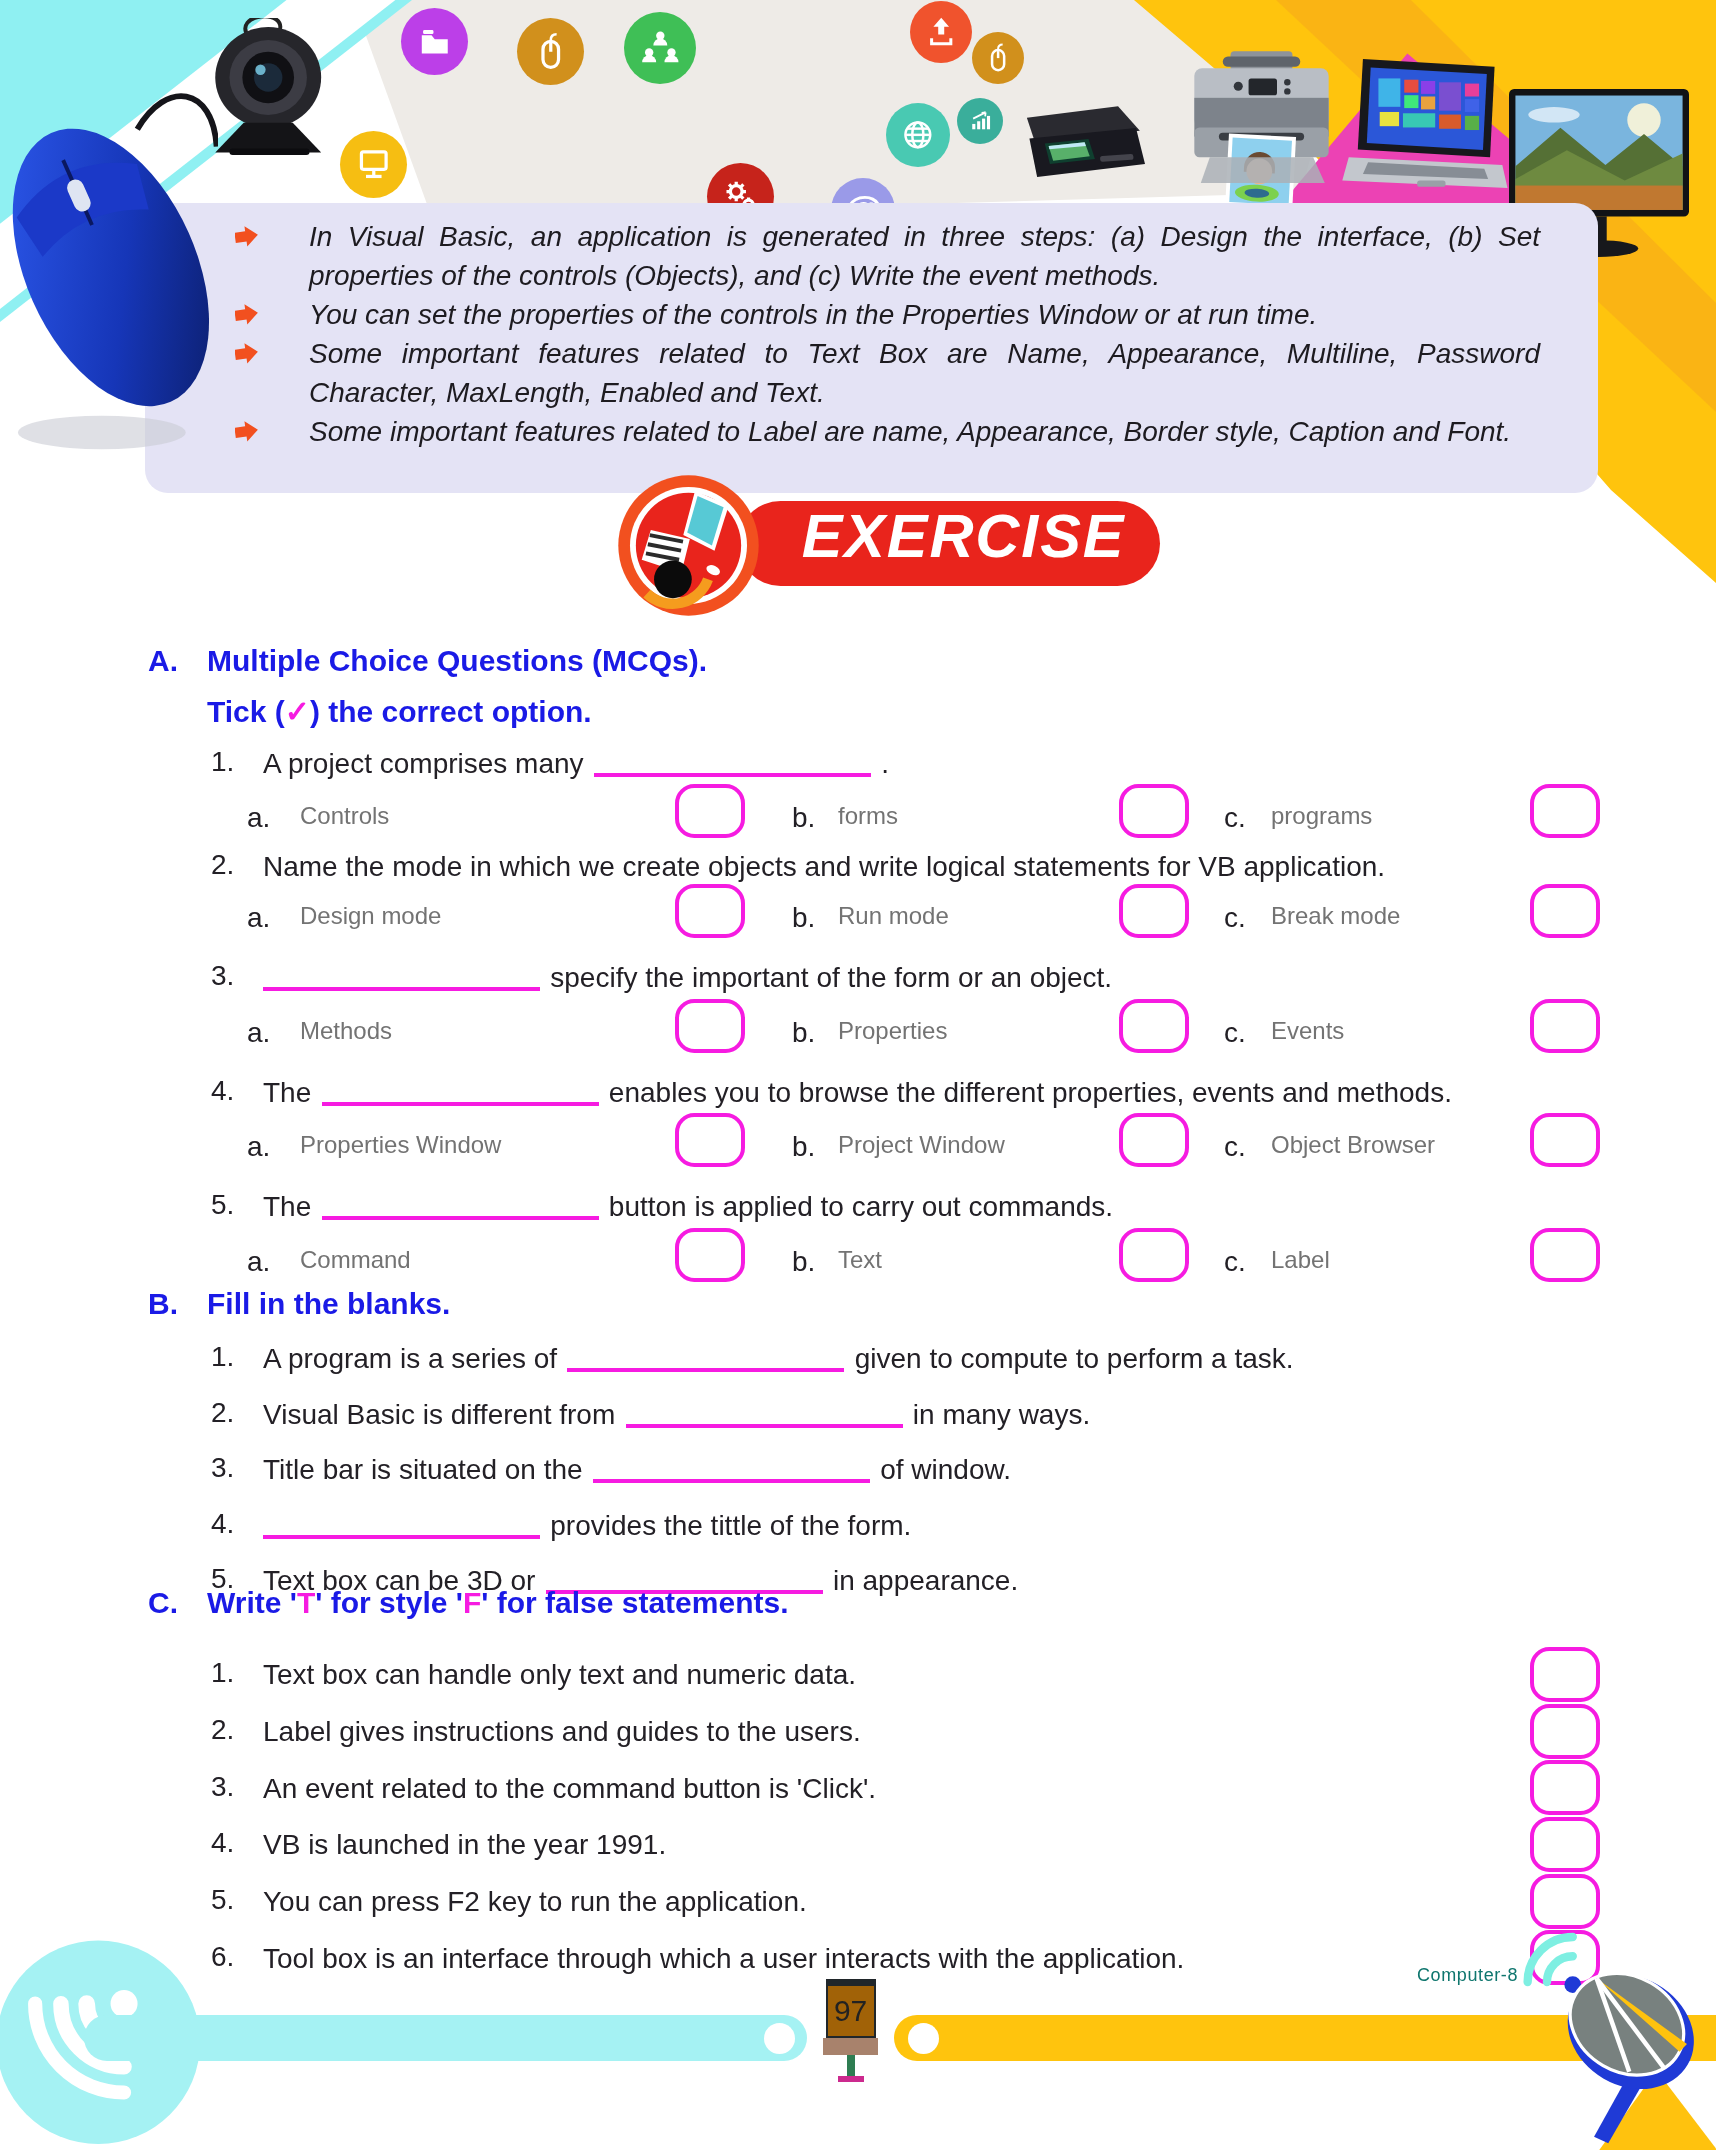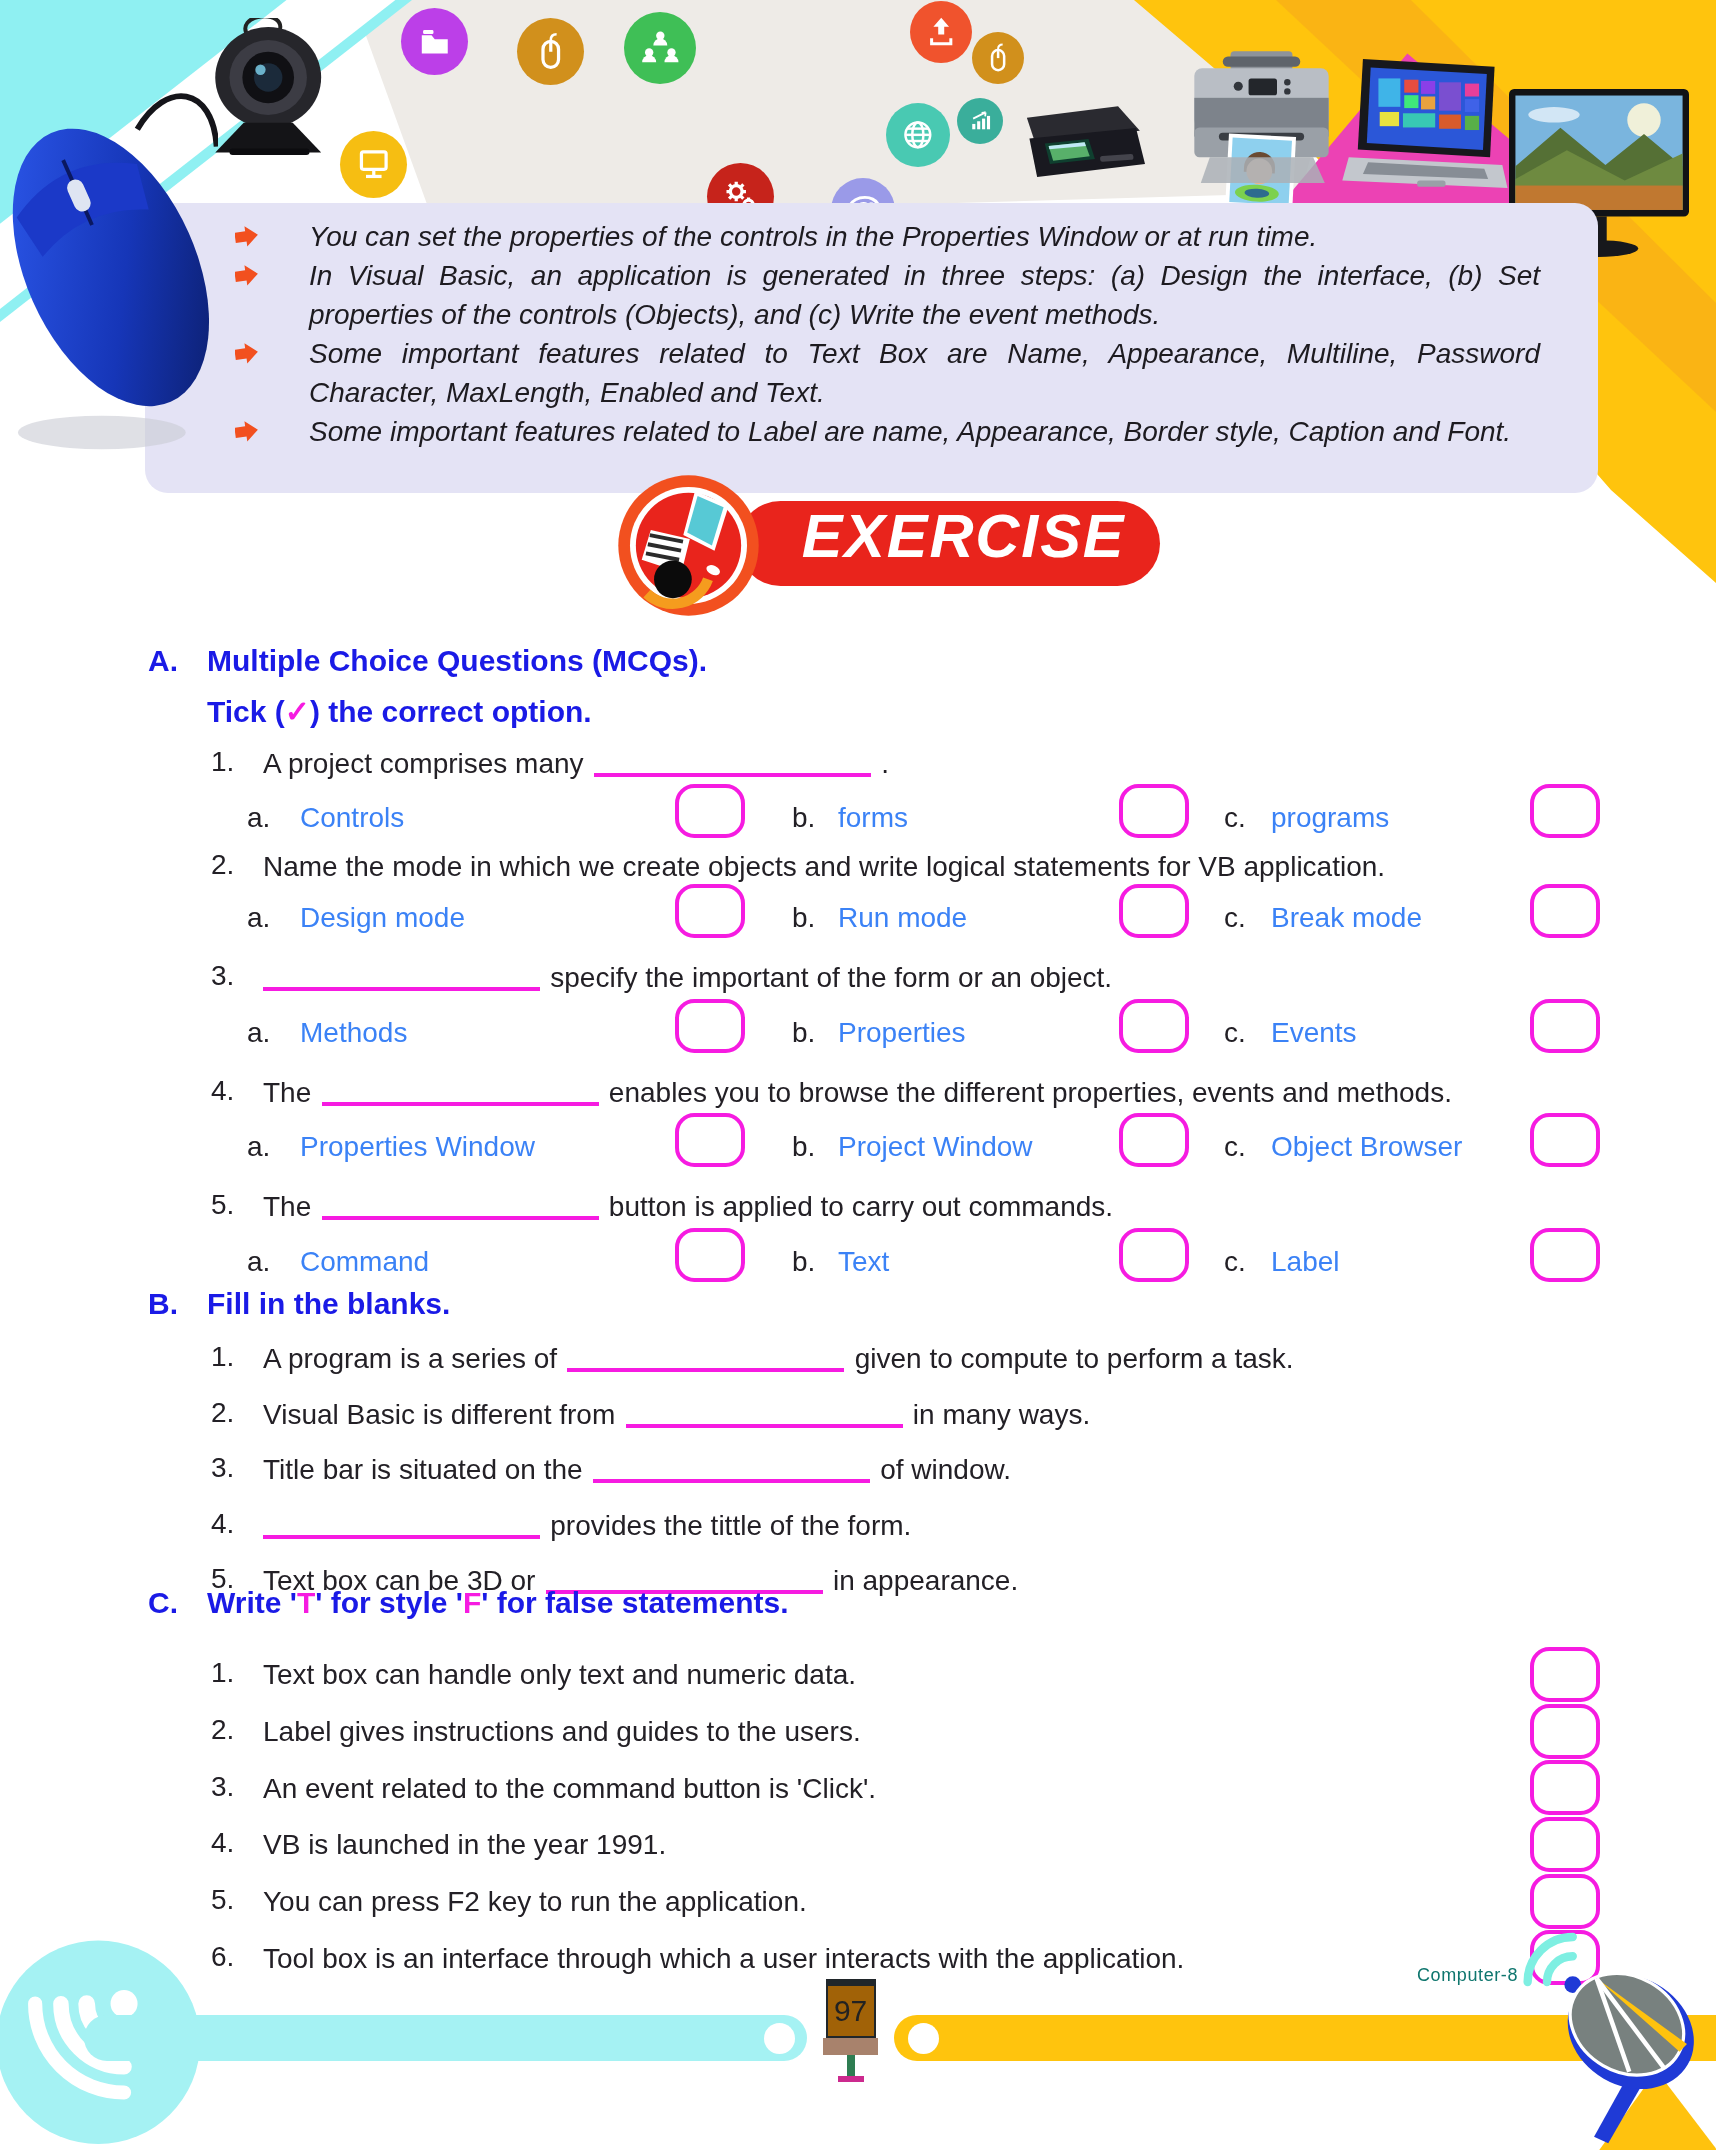--- a/index.html
+++ b/index.html
@@ -36,21 +36,21 @@
   
   .row{position:absolute;left:0;width:1716px;}
   .sec-letter{position:absolute;left:148px;top:0;font-size:30px;font-weight:bold;color:#1A1AE6;}
   .sec-title{position:absolute;left:207px;top:0;font-size:30px;font-weight:bold;color:#1A1AE6;}
   .q-num{position:absolute;left:211px;top:0;font-size:28px;color:#232026;}
   .q-text{position:absolute;left:263px;top:0;font-size:28px;color:#232026;width:1353px;line-height:35px;}
   .magenta{color:#F61BE1;}
   .blank{display:inline-block;width:277px;height:7.7px;border-bottom:4.5px solid #F61BE1;
          vertical-align:-3.9px;margin:0 10.3px;}
   .opt-letter{position:absolute;top:0;font-size:28px;color:#232026;}
-  .opt-text{position:absolute;top:0;font-size:28px;color:#3b82f6;}
+  .opt-text{position:absolute;top:0;font-size:24px;color:#737373;}
   .mcq-box{position:absolute;top:-18px;width:70px;height:54px;background:#fff;
            border:4.5px solid #F61BE1;border-radius:19.3px;box-sizing:border-box;}
   .ol-a{left:247px;} .ot-a{left:300px;} .ob-a{left:675px;}
   .ol-b{left:792px;} .ot-b{left:838px;} .ob-b{left:1119px;}
   .ol-c{left:1224px;} .ot-c{left:1271px;} .ob-c{left:1530px;}
   .tf-box{position:absolute;left:1530px;width:70px;height:55px;background:#fff;
           border:4.5px solid #F61BE1;border-radius:19.3px;box-sizing:border-box;}
   
   .cyan-bar{left:84px;top:2015px;width:723px;height:46px;background:#A5F2F3;border-radius:23px;z-index:2;}
   .cyan-bar .hole{position:absolute;right:11.6px;top:7.7px;width:31px;height:31px;background:#fff;border-radius:50%;}
@@ -260,27 +260,27 @@
     <rect x="10" y="150" width="260" height="38" fill="#c07830"></rect>
     <rect x="126" y="198" width="26" height="42" fill="#17181c"></rect>
     <ellipse cx="139" cy="248" rx="62" ry="13" fill="#17181c"></ellipse>
   </svg>
 
   <div class="abs summary summary-pad">
     <div class="bullet-row">
       <svg class="bullet-arrow" width="23" height="20.6" viewBox="0 0 36 32">
           <polygon points="0,8 17,8 17,0 36,16 17,32 17,24 0,24" fill="#F2501F" transform="rotate(-8 18 16)"></polygon>
         </svg>
-      <div class="bullet-text">You can set the properties of the controls in the Properties Window or at run time.</div>
+      <div class="bullet-text just">In Visual Basic, an application is generated in three steps: (a) Design the interface, (b) Set properties of the controls (Objects), and (c) Write the event methods.</div>
     </div>
     <div class="bullet-row">
       <svg class="bullet-arrow" width="23" height="20.6" viewBox="0 0 36 32">
           <polygon points="0,8 17,8 17,0 36,16 17,32 17,24 0,24" fill="#F2501F" transform="rotate(-8 18 16)"></polygon>
         </svg>
-      <div class="bullet-text just">In Visual Basic, an application is generated in three steps: (a) Design the interface, (b) Set properties of the controls (Objects), and (c) Write the event methods.</div>
+      <div class="bullet-text">You can set the properties of the controls in the Properties Window or at run time.</div>
     </div>
     <div class="bullet-row">
       <svg class="bullet-arrow" width="23" height="20.6" viewBox="0 0 36 32">
           <polygon points="0,8 17,8 17,0 36,16 17,32 17,24 0,24" fill="#F2501F" transform="rotate(-8 18 16)"></polygon>
         </svg>
       <div class="bullet-text just">Some important features related to Text Box are Name, Appearance, Multiline, Password Character, MaxLength, Enabled and Text.</div>
     </div>
     <div class="bullet-row">
       <svg class="bullet-arrow" width="23" height="20.6" viewBox="0 0 36 32">
           <polygon points="0,8 17,8 17,0 36,16 17,32 17,24 0,24" fill="#F2501F" transform="rotate(-8 18 16)"></polygon>

